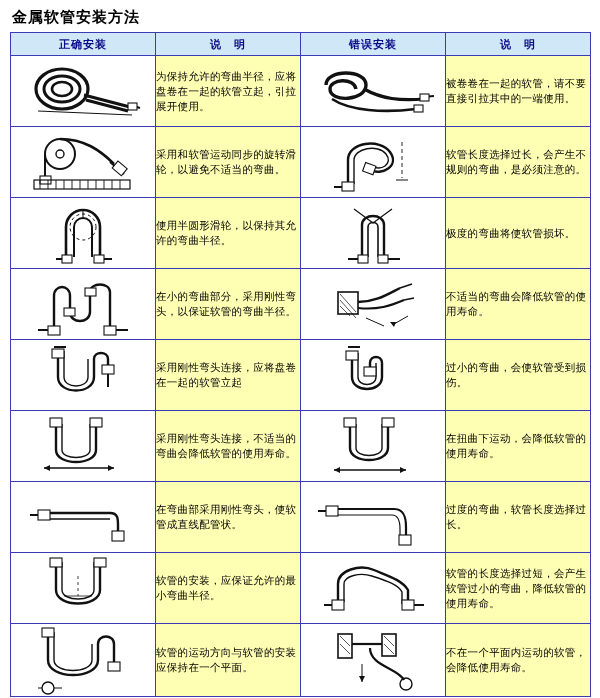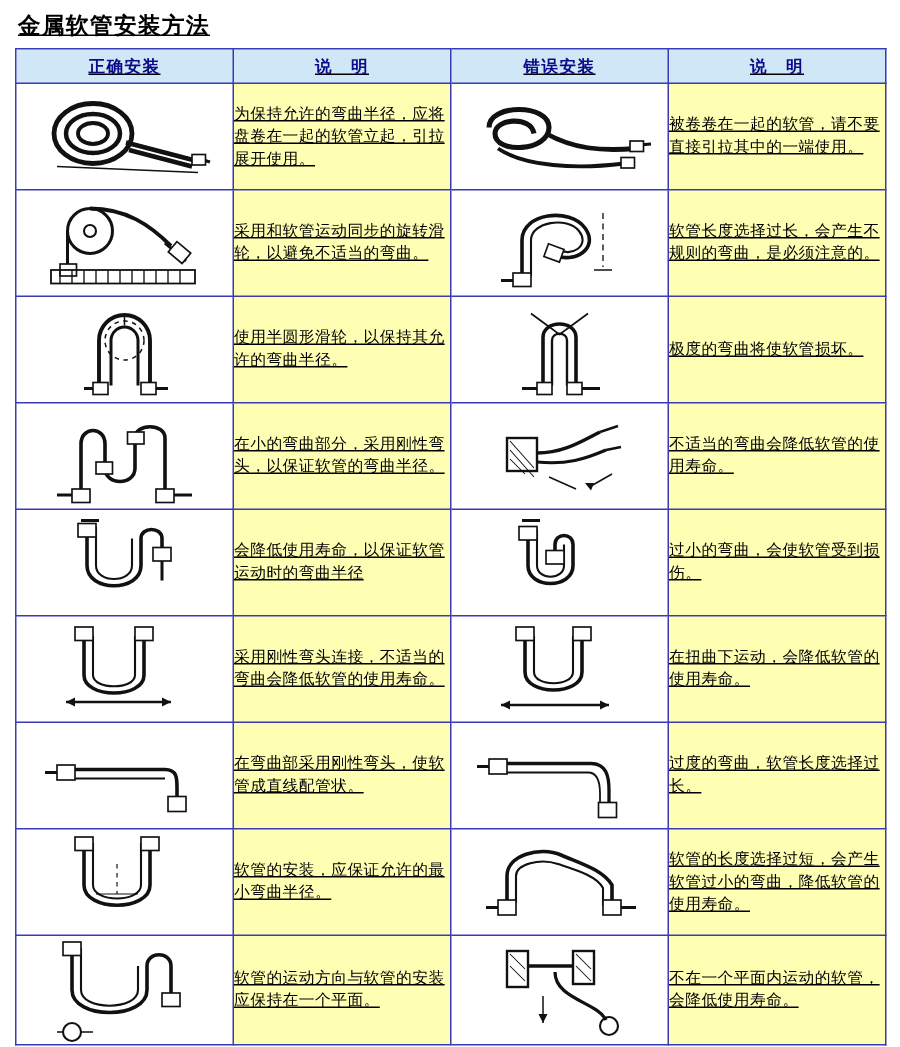--- a/index.html
+++ b/index.html
@@ -12,21 +12,20 @@
     background: #ffffff;
     font-family: "DejaVu Sans", "Liberation Sans", sans-serif;
     overflow: hidden;
   }
   .page {
     position: relative;
     width: 600px;
     height: 698px;
     box-sizing: border-box;
     padding: 6px 10px 20px 10px;
-    text-decoration: underline;
   }
   .page-title {
     font-size: 15px;
     font-weight: bold;
     letter-spacing: 1px;
     color: #000;
     margin: 2px 0 6px 2px;
     line-height: 18px;
   }
   table.hose-table {
@@ -234,21 +233,21 @@
             <g class="ln th">
               <path d="M44 8 L44 34 C44 52, 80 52, 80 34 L80 16 C80 8, 94 8, 94 16 L94 24" stroke-width="2.4"></path>
               <path d="M50 8 L50 34 C50 46, 74 46, 74 34 L74 16" stroke-width="1.4"></path>
               <rect x="38" y="6" width="12" height="9" class="wht"></rect>
               <rect x="88" y="22" width="12" height="9" class="wht"></rect>
               <path d="M40 4 L52 4" stroke-width="2"></path>
               <path d="M94 31 L94 44" stroke-width="2"></path>
             </g>
           </svg>
         </td>
-        <td class="txt-cell">会降低使用寿命，以保证软管运动时的弯曲半径</td>
+        <td class="txt-cell">采用刚性弯头连接，应将盘卷在一起的软管立起</td>
         <td class="img-cell">
           <svg class="fig" width="138" height="64" viewBox="0 0 138 64" aria-hidden="true">
             <g class="ln th">
               <path d="M48 10 L48 34 C48 50, 78 50, 78 34 L78 20 C78 12, 66 12, 66 20 L66 26" stroke-width="2.4"></path>
               <path d="M54 10 L54 34 C54 44, 72 44, 72 34 L72 20" stroke-width="1.4"></path>
               <rect x="42" y="8" width="12" height="9" class="wht"></rect>
               <rect x="60" y="24" width="12" height="9" class="wht"></rect>
               <path d="M44 4 L56 4" stroke-width="2"></path>
             </g>
           </svg>

